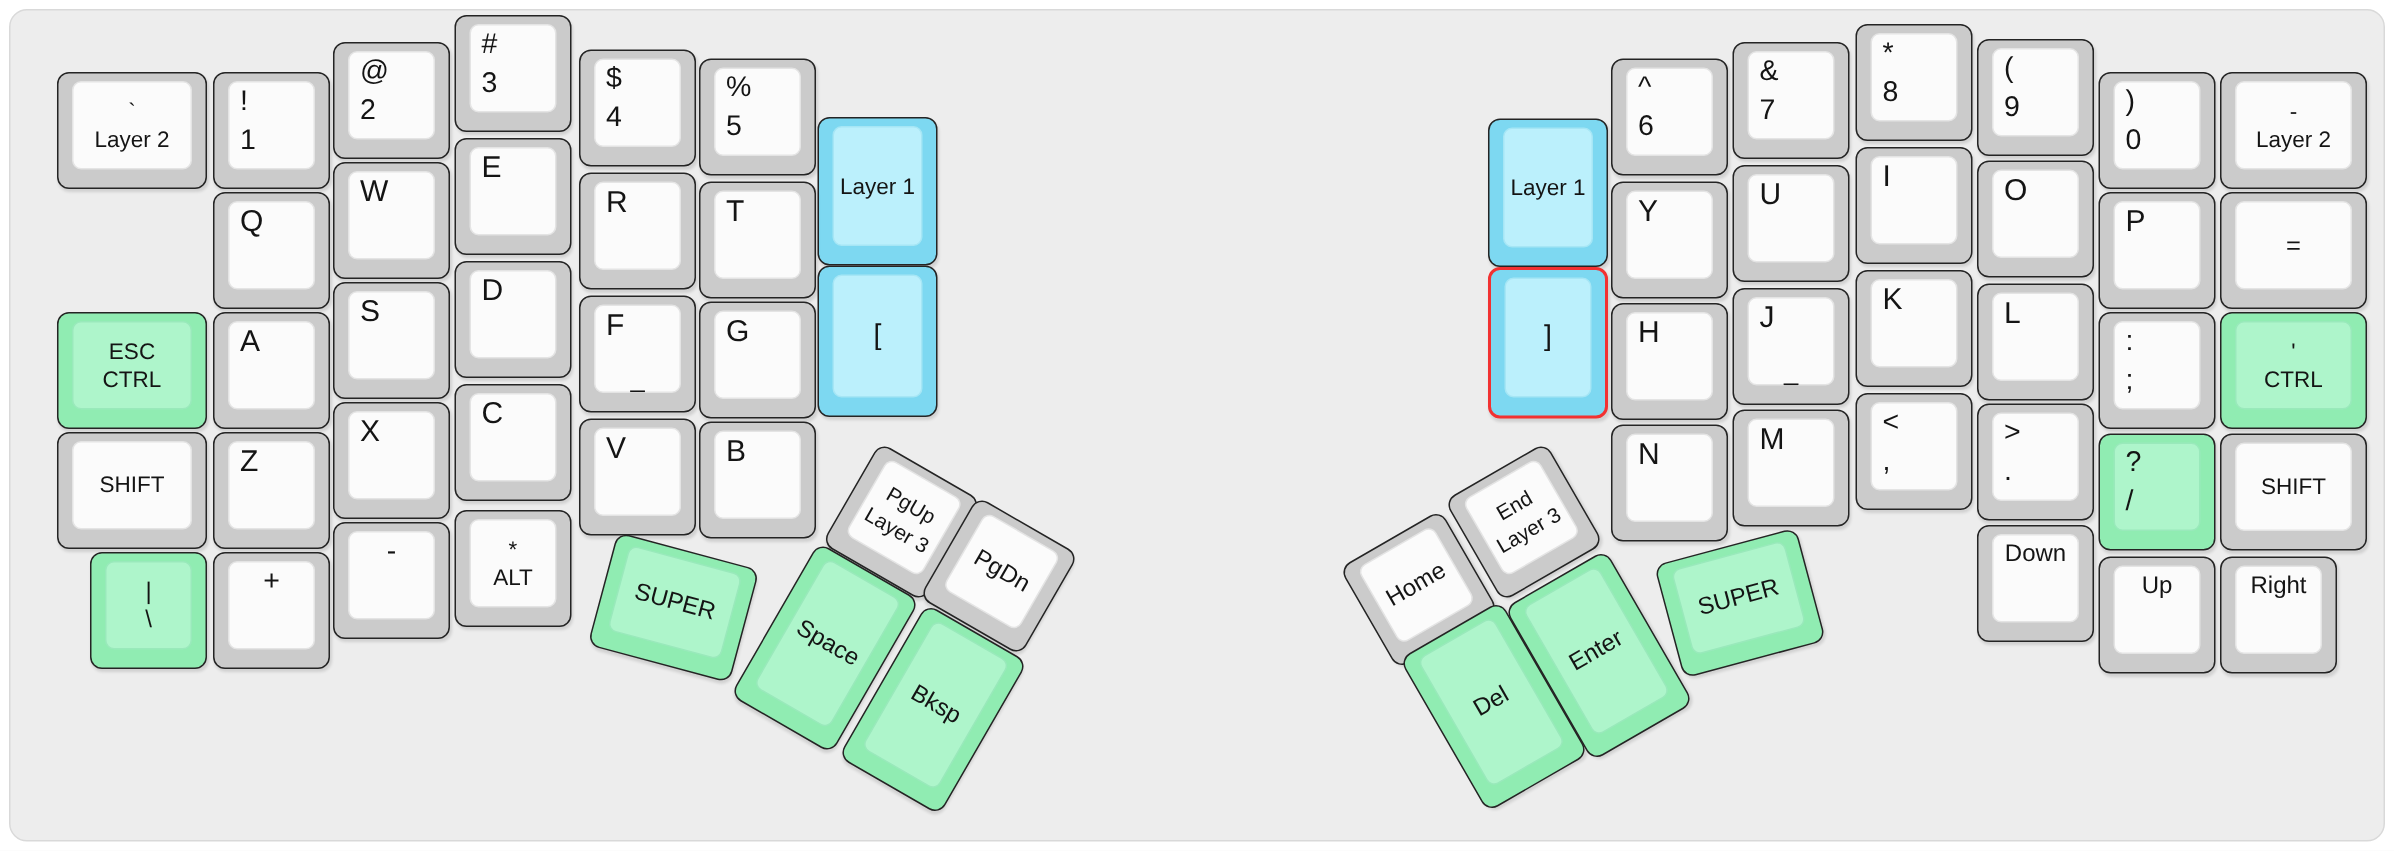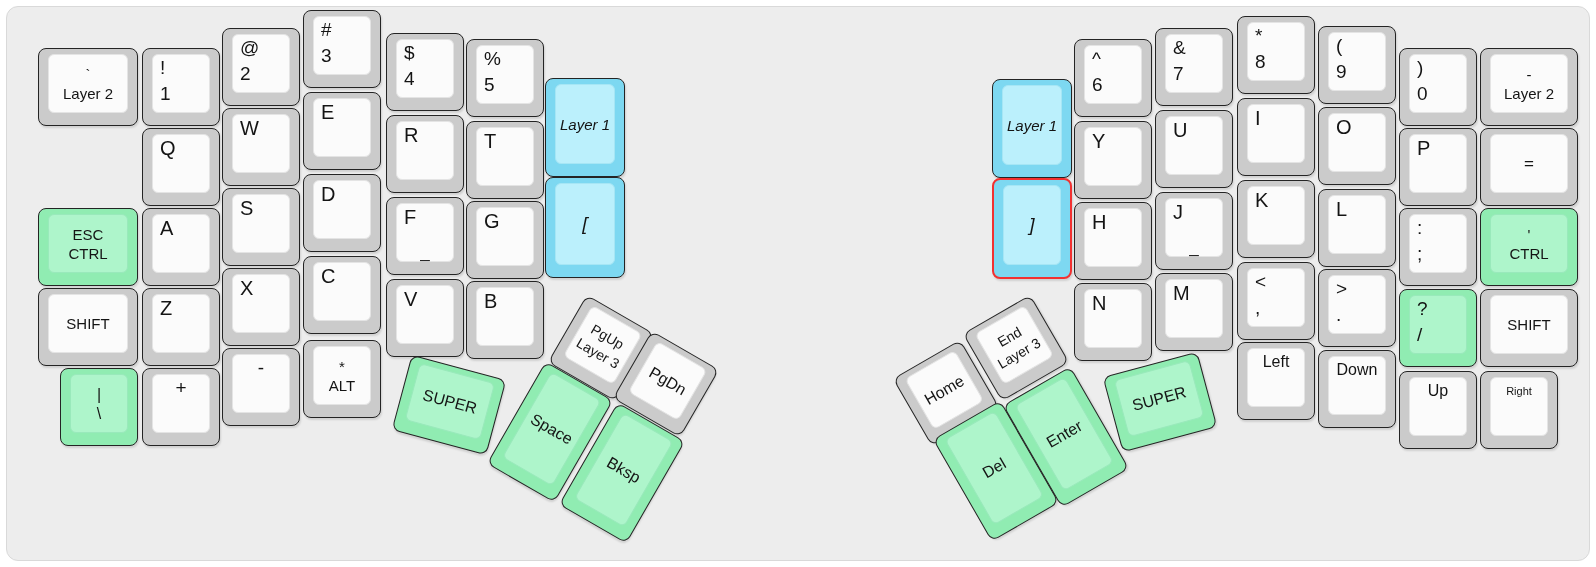--- a/index.html
+++ b/index.html
@@ -5,21 +5,21 @@
   html,body{margin:0;padding:0;background:#ffffff;}
   .page{position:relative;width:1596px;height:567px;background:var(--page-bg,#fff);overflow:hidden;
         font-family:"Liberation Sans",sans-serif;color:var(--text,#141414);}
   .mat{position:absolute;left:6px;top:6px;right:6px;bottom:6px;background:var(--mat-bg,#ededed);
        border:1px solid var(--mat-border,#d9d9d9);border-radius:12px;}
   #keys{position:absolute;left:0;top:0;width:100%;height:100%;}
   .key{position:absolute;box-sizing:border-box;border:1.5px solid var(--key-border,#242424);
        border-radius:8px;box-shadow:1px 2px 2px rgba(0,0,0,0.12);}
   .key.white{background:var(--white-outer,#cbcbcb);}
   .key.green{background:var(--green-outer,#90ecb2);}
-  .key.blue{background:var(--blue-outer,#7dd8f1);font-style:italic;}
+  .key.blue{background:var(--blue-outer,#7dd8f1);}
   .key.selected{border:2px solid var(--selected-border,#f23131);}
   .cap{position:absolute;left:9px;right:9px;top:5px;bottom:12px;border-radius:6px;box-sizing:border-box;}
   .white .cap{background:var(--white-cap,#fbfbfb);border:1px solid #e4e4e4;}
   .green .cap{background:var(--green-cap,#aef5cb);border:1px solid #99e9bb;}
   .blue  .cap{background:var(--blue-cap,#bbf0fc);border:1px solid #a6e6f5;}
   .labels{position:absolute;inset:0;}
   .style-letter{font-size:20px;}
   .style-letter .line{position:absolute;top:1px;left:7px;line-height:24px;}
   .style-pair{display:flex;flex-direction:column;justify-content:space-between;
               position:absolute;top:2px;bottom:7px;left:7px;right:4px;font-size:19px;}
@@ -473,44 +473,37 @@
           </div>
         </div>
       </div>
       <div class="key white" style="left: 1480px; top: 289px; width: 98px; height: 78px;">
         <div class="cap">
           <div class="labels style-word">
             <div class="line line-0">SHIFT</div>
           </div>
         </div>
       </div>
-      <div class="key white" style="left: 1237px; top: 342px; width: 78px; height: 78px;">
-        <div class="cap">
-          <div class="labels style-tc" style="font-size: 16px;">
-            <div class="line line-0">Left</div>
-          </div>
-        </div>
-      </div>
       <div class="key white" style="left: 1399px; top: 371px; width: 78px; height: 78px;">
         <div class="cap">
           <div class="labels style-tc" style="font-size: 16px;">
             <div class="line line-0">Up</div>
           </div>
         </div>
       </div>
       <div class="key white" style="left: 1318px; top: 350px; width: 78px; height: 78px;">
         <div class="cap">
           <div class="labels style-tc" style="font-size: 16px;">
             <div class="line line-0">Down</div>
           </div>
         </div>
       </div>
       <div class="key white" style="left: 1480px; top: 371px; width: 78px; height: 78px;">
         <div class="cap">
-          <div class="labels style-tc" style="font-size: 11px;">
+          <div class="labels style-tc" style="font-size: 16px;">
             <div class="line line-0">Right</div>
           </div>
         </div>
       </div>
       <div class="key white" style="left: 907px; top: 354px; width: 78px; height: 78px; transform: rotate(-30deg);">
         <div class="cap">
           <div class="labels style-word" style="font-size: 16px;">
             <div class="line line-0">Home</div>
           </div>
         </div>

